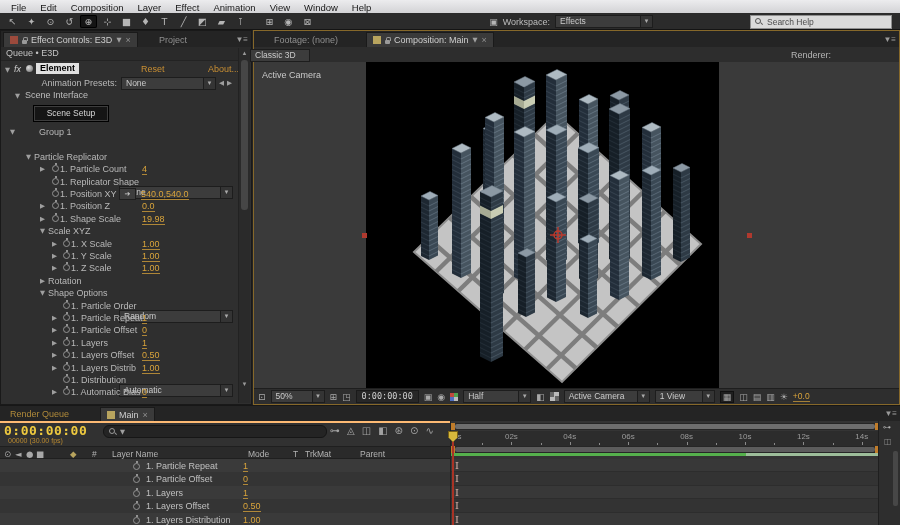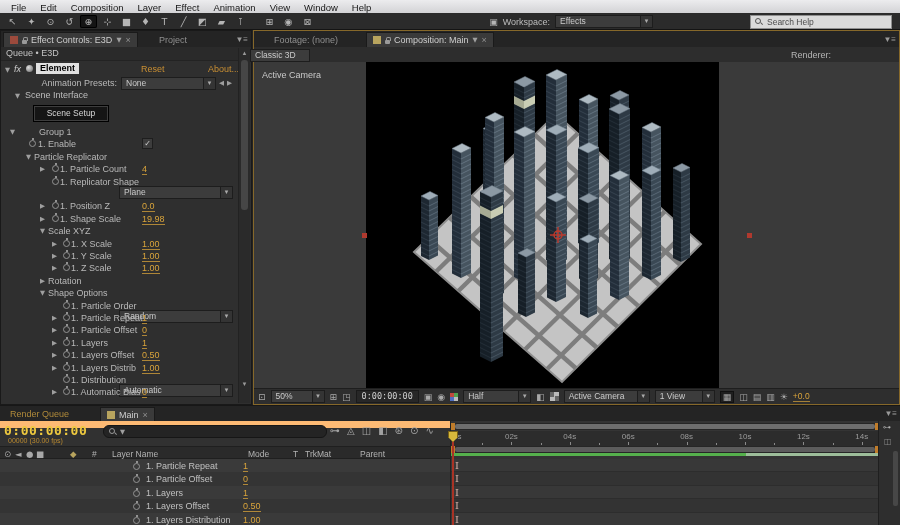--- a/index.html
+++ b/index.html
@@ -23,21 +23,21 @@
     padding:0 14px 0 4px;font-size:8.5px;box-sizing:content-box}
   .dd .arr{position:absolute;right:0;top:0;width:11px;height:11px;background:#343434;border-left:1px solid #1d1d1d;
     text-align:center;font-size:6px;line-height:11px;color:#aaa}
   .helpsearch{position:absolute;right:8px;top:2px;width:132px;height:12px;background:#dadada;border:1px solid #8f8f8f;
     display:flex;align-items:center;gap:4px;padding:0 4px;color:#4c4c4c;font-size:8.5px}
   .mag{width:8px;height:8px;position:relative;display:inline-block}
   .mag::before{content:'';position:absolute;left:0;top:0;width:4px;height:4px;border:1.4px solid #555;border-radius:50%}
   .mag::after{content:'';position:absolute;left:5px;top:5px;width:3px;height:1.4px;background:#555;transform:rotate(45deg)}
   .mag.lt::before{border-color:#999}.mag.lt::after{background:#999}
   
-  .tabbar{position:absolute;left:0;top:0;right:0;height:16px;background:#242424;border-bottom:7px solid #fdba74}
+  .tabbar{position:absolute;left:0;top:0;right:0;height:16px;background:#242424;border-bottom:2px solid #fdba74}
   .tab{position:absolute;top:1px;height:15px;display:flex;align-items:center;gap:4px;padding:0 6px;font-size:9px;color:#cecece}
   .tab.active{background:#3a3a3a;border:1px solid #1a1a1a;border-bottom:none;box-sizing:border-box}
   .tab.inactive{color:#8f8f8f}
   .sq{width:8px;height:8px;display:inline-block}
   .lockico{width:5px;height:4px;background:#9a9a9a;position:relative;display:inline-block;border-radius:1px;margin-top:3px}
   .lockico::before{content:'';position:absolute;top:-3px;left:0.5px;width:3px;height:3px;border:1px solid #9a9a9a;border-bottom:none;border-radius:2px 2px 0 0}
   .pmenu{position:absolute;right:3px;top:4px;color:#9a9a9a;font-size:8px}
   .tri{font-family:"DejaVu Sans",sans-serif;font-size:6.5px;color:#9f9f9f}
   .sw{width:7px;height:7px;border:1px solid #939393;border-radius:50%;display:inline-block;position:relative;box-sizing:border-box}
   .sw::before{content:'';position:absolute;top:-3px;left:1.5px;width:2px;height:2px;background:#939393}
@@ -189,27 +189,27 @@
       <span class="tri abs" style="left:14px;top:3px">▼</span>
       <span class="abs" style="left:24px;top:1px">Scene Interface</span>
     </div>
     <div class="btn abs" style="left:32px;top:74px;width:74px;height:15px;line-height:15px;font-size:8.5px">Scene Setup</div>
 
     <div class="abs" id="ec-params" style="left:0;top:95px;width:240px;height:278px">
         <div class="ecrow" style="top: 0px;">
           <span class="tri abs" style="left: 9px; top: 2px;">▼</span>
           <span class="lbl nw" style="left: 38px;">Group 1</span>
         </div>
-        <div class="ecrow" style="top: 12.4px;"><span class="sw abs" style="left: 28px; top: 1px;"></span><span class="lbl nw" style="left: 37px;">1. Enable</span><span class="cb" style="left: 141px;">✓</span></div>
         <div class="ecrow" style="top: 24.8px;">
           <span class="tri abs" style="left: 25px; top: 2px;">▼</span>
           <span class="lbl nw" style="left: 33px;">Particle Replicator</span>
         </div>
         <div class="ecrow" style="top: 37.2px;"><span class="tri abs" style="left: 39px; top: 2px;">▶</span><span class="sw abs" style="left: 51px; top: 1px;"></span><span class="lbl nw" style="left: 59px;">1. Particle Count</span><span class="val abs nw" style="left: 141px; top: 1px;">4</span></div>
         <div class="ecrow" style="top: 49.6px;"><span class="sw abs" style="left: 51px; top: 1px;"></span><span class="lbl nw" style="left: 59px;">1. Replicator Shape</span><div class="dd abs" style="left: 118px; top: 0px; width: 94px;"><span>Plane</span><span class="arr">▼</span></div></div>
+        <div class="ecrow" style="top: 62px;"><span class="sw abs" style="left: 51px; top: 1px;"></span><span class="lbl nw" style="left: 59px;">1. Position XY</span><span class="xybtn" style="left: 118px;">➔</span><span class="val abs nw" style="left: 140px; top: 1px;">540.0,540.0</span></div>
         <div class="ecrow" style="top: 74.4px;"><span class="tri abs" style="left: 39px; top: 2px;">▶</span><span class="sw abs" style="left: 51px; top: 1px;"></span><span class="lbl nw" style="left: 59px;">1. Position Z</span><span class="val abs nw" style="left: 141px; top: 1px;">0.0</span></div>
         <div class="ecrow" style="top: 86.8px;"><span class="tri abs" style="left: 39px; top: 2px;">▶</span><span class="sw abs" style="left: 51px; top: 1px;"></span><span class="lbl nw" style="left: 59px;">1. Shape Scale</span><span class="val abs nw" style="left: 141px; top: 1px;">19.98</span></div>
         <div class="ecrow" style="top: 99.2px;">
           <span class="tri abs" style="left: 39px; top: 2px;">▼</span>
           <span class="lbl nw" style="left: 47px;">Scale XYZ</span>
         </div>
         <div class="ecrow" style="top: 111.6px;"><span class="tri abs" style="left: 51px; top: 2px;">▶</span><span class="sw abs" style="left: 62px; top: 1px;"></span><span class="lbl nw" style="left: 70px;">1. X Scale</span><span class="val abs nw" style="left: 141px; top: 1px;">1.00</span></div>
         <div class="ecrow" style="top: 124px;"><span class="tri abs" style="left: 51px; top: 2px;">▶</span><span class="sw abs" style="left: 62px; top: 1px;"></span><span class="lbl nw" style="left: 70px;">1. Y Scale</span><span class="val abs nw" style="left: 141px; top: 1px;">1.00</span></div>
         <div class="ecrow" style="top: 136.4px;"><span class="tri abs" style="left: 51px; top: 2px;">▶</span><span class="sw abs" style="left: 62px; top: 1px;"></span><span class="lbl nw" style="left: 70px;">1. Z Scale</span><span class="val abs nw" style="left: 141px; top: 1px;">1.00</span></div>
         <div class="ecrow" style="top: 148.8px;">

